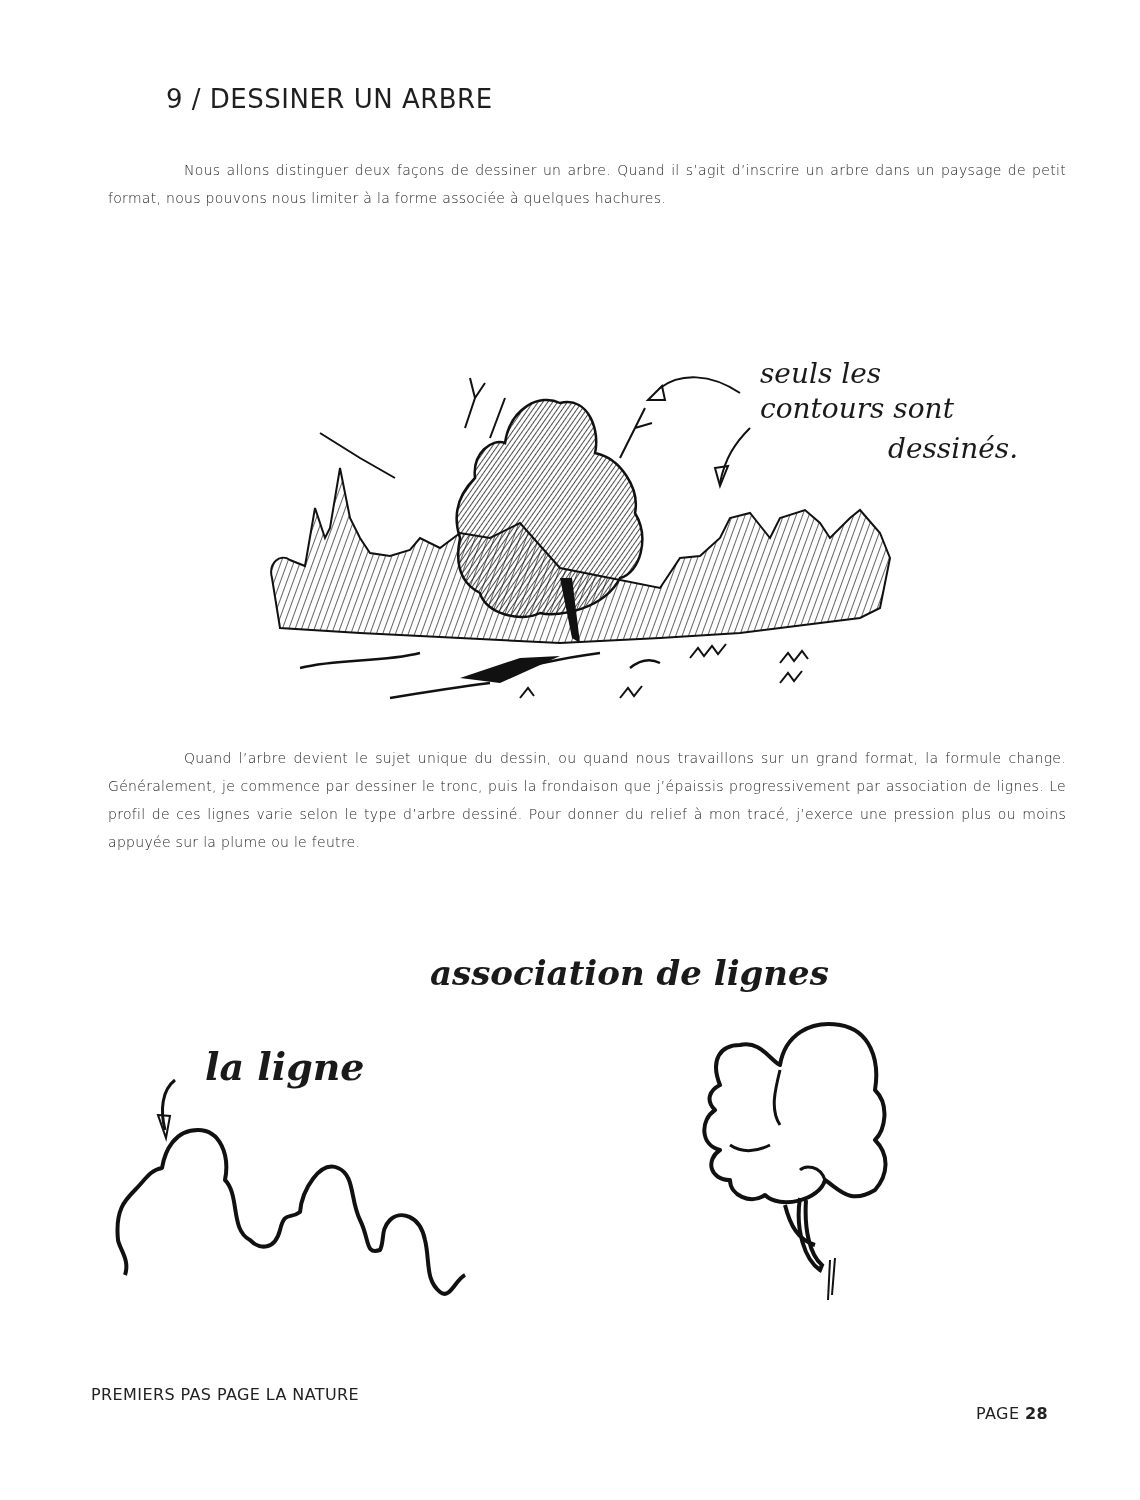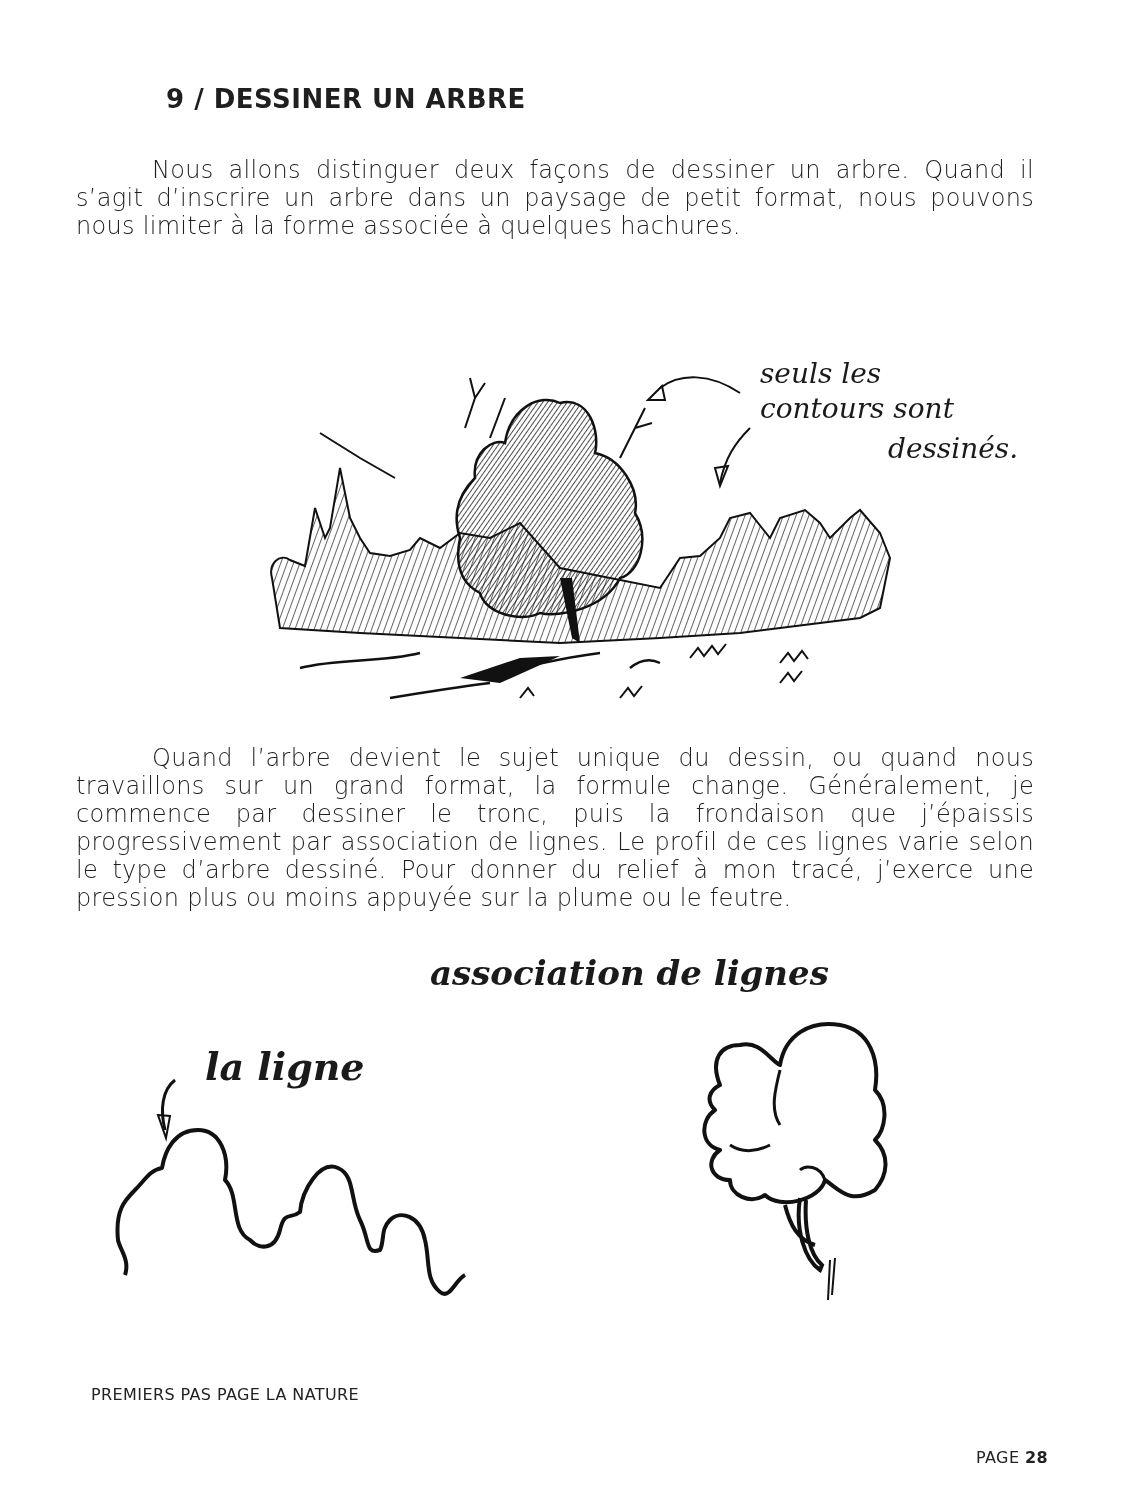--- a/index.html
+++ b/index.html
@@ -1,26 +1,26 @@
 <!DOCTYPE html>
 <html><head>
   <meta charset="utf-8">
   <style>
     html, body { margin: 0; padding: 0; background: #ffffff; }
     body { width: 1140px; height: 1500px; position: relative; overflow: hidden; color: #1a1a1a; font-family: "DejaVu Sans", sans-serif; }
-    .title { position: absolute; left: 166px; top: 84px; font-size: 26px; font-weight: 700; letter-spacing: 0.5px; color: #1f1f1f; }
-    .para { position: absolute; left: 76px; width: 958px; font-size: 24px; line-height: 28px; text-align: justify; text-indent: 76px; color: #1f1f1f; letter-spacing: 0.3px; font-weight: 300; }
+    .title { position: absolute; left: 166px; top: 84px; font-size: 26px; font-weight: 400; letter-spacing: 0.5px; color: #1f1f1f; }
+    .para { position: absolute; left: 108px; width: 958px; font-size: 14px; line-height: 28px; text-align: justify; text-indent: 76px; color: #1f1f1f; letter-spacing: 0.3px; font-weight: 300; }
     .p1 { top: 156px; }
     .p2 { top: 744px; }
     .figure { position: absolute; }
     .fig1 { left: 260px; top: 338px; width: 800px; height: 380px; }
     .fig2 { left: 80px; top: 940px; width: 980px; height: 400px; font-weight: bold; }
     .hand { font-family: "DejaVu Serif", serif; font-style: italic; fill: #1a1a1a; }
     .footer-left { position: absolute; left: 91px; top: 1385px; font-size: 16px; letter-spacing: 0.4px; color: #222; }
-    .footer-right { position: absolute; right: 92px; top: 1448px; font-size: 16px; letter-spacing: 0.4px; color: #222; text-align: right; }
+    .footer-right { position: absolute; right: 92px; top: 1404px; font-size: 16px; letter-spacing: 0.4px; color: #222; text-align: right; }
     .footer-right b { font-weight: 700; }
   </style>
 </head>
 <body>
 
 <div class="title">9 / DESSINER UN ARBRE</div>
 
 <p class="para p1" style="margin:0">Nous allons distinguer deux façons de dessiner un arbre. Quand il s’agit d’inscrire un arbre dans un paysage de petit format, nous pouvons nous limiter à la forme associée à quelques hachures.</p>
 
 <div class="figure fig1">

